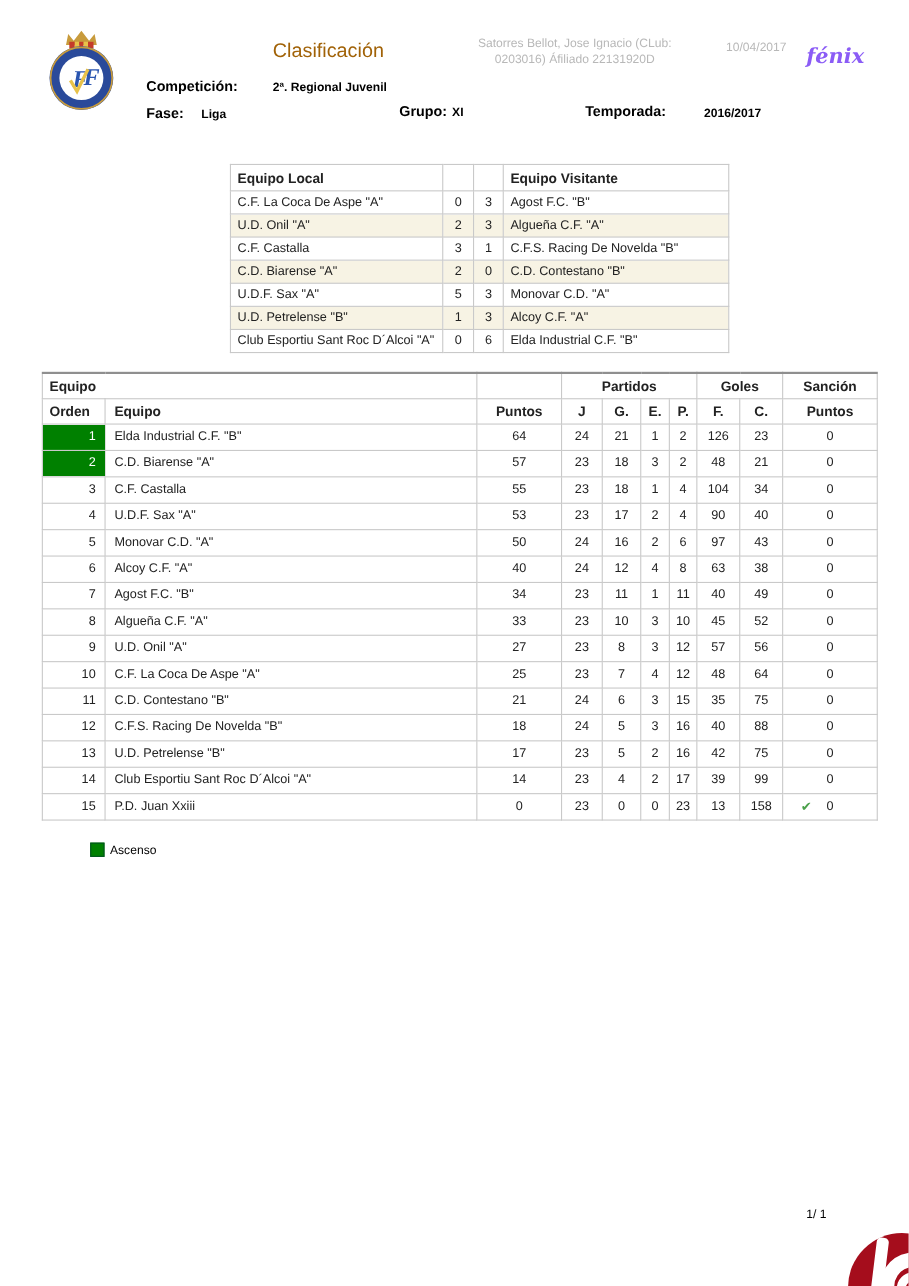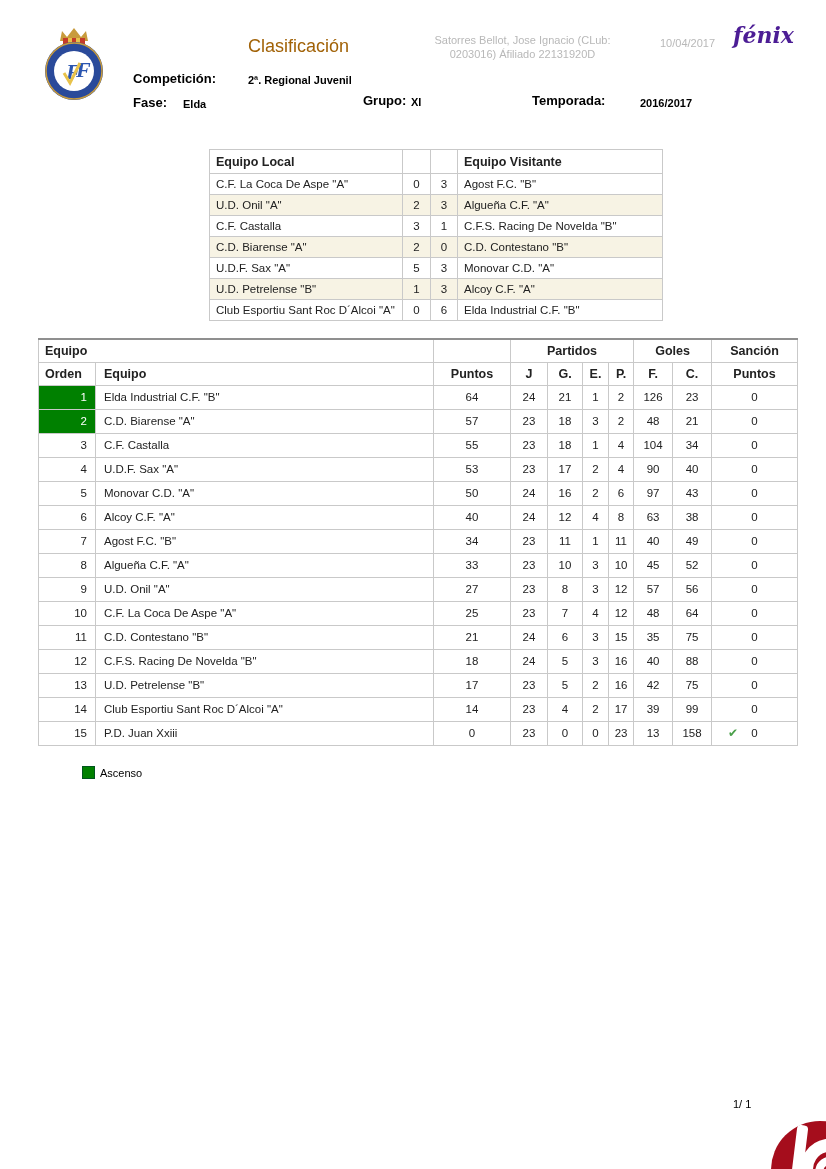--- a/index.html
+++ b/index.html
@@ -8,22 +8,22 @@
     position:relative; width:826px; height:1169px; overflow:hidden;
     background:#fff; font-family:"Liberation Sans", sans-serif; color:#222;
   }
   .abs { position:absolute; }
 
   
   .doc-title { left:204px; top:36px; font-size:18px; color:#a16207;margin-left:44px; }
   .user-info { left:415px; top:33px; width:215px; text-align:center;
                font-size:11px; line-height:14px; color:#b8b8b8; }
   .doc-date  { left:660px; top:37px; font-size:11px; color:#b8b8b8; }
-  .brand     { left:733px; top:22px; font-family:"DejaVu Serif", serif;
-               font-style:italic; font-weight:bold; font-size:22px; color:#4c1d95; }
+  .brand     { left:733px; top:40px; font-family:"DejaVu Serif", serif;
+               font-style:italic; font-weight:bold; font-size:19px; color:#8b5cf6; }
   .lbl  { font-weight:bold; font-size:13px; color:#000; }
   .val  { font-weight:bold; font-size:11px; color:#000; }
   .competicion-lbl { left:133px; top:71px; }
   .competicion-val { left:248px; top:74px; }
   .fase-lbl { left:133px; top:95px; }
   .fase-val { left:183px; top:98px; }
   .grupo-lbl { left:363px; top:93px; }
   .grupo-val { left:411px; top:96px; }
   .temporada-lbl { left:532px; top:93px; }
   .temporada-val { left:640px; top:97px; }
@@ -94,21 +94,21 @@
     <div>Satorres Bellot, Jose Ignacio (CLub:</div>
     <div>0203016) Áfiliado 22131920D</div>
   </div>
 
   <div class="abs doc-date">10/04/2017</div>
   <div class="abs brand">fénix</div>
 
   <div class="abs lbl competicion-lbl">Competición:</div>
   <div class="abs val competicion-val">2ª. Regional Juvenil</div>
   <div class="abs lbl fase-lbl">Fase:</div>
-  <div class="abs val fase-val">Elda</div>
+  <div class="abs val fase-val">Liga</div>
   <div class="abs lbl grupo-lbl">Grupo:</div>
   <div class="abs val grupo-val">XI</div>
   <div class="abs lbl temporada-lbl">Temporada:</div>
   <div class="abs val temporada-val">2016/2017</div>
 
 
   <table class="abs results">
     <colgroup>
         <col style="width:193px">
         <col style="width:28px">

